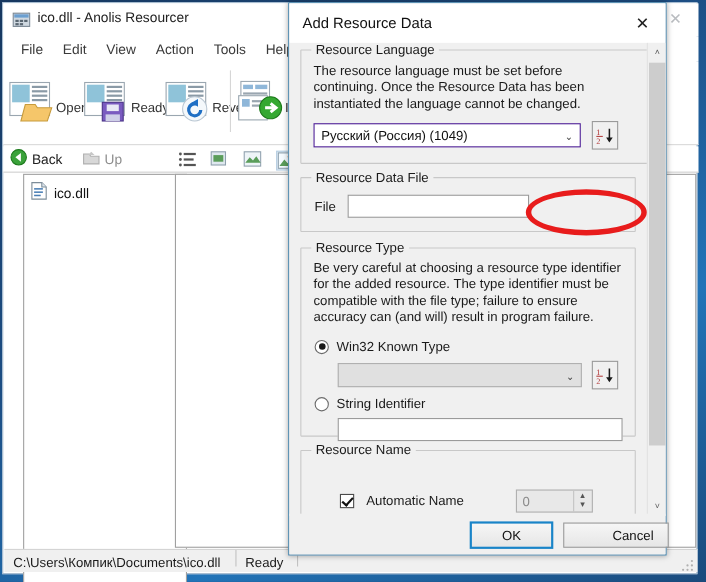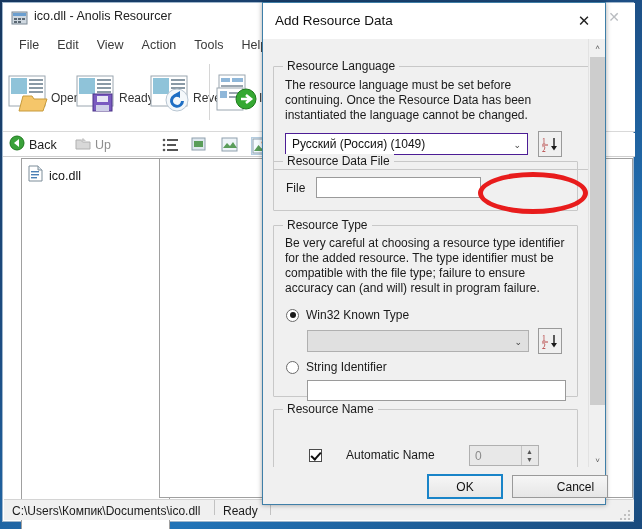--- a/index.html
+++ b/index.html
@@ -199,21 +199,21 @@
   }
   .btn.focus { border: 2px solid #1984c8; }
   .lbl { position: absolute; font-size: 12px; color: #1a1a1a; }
   .radio-row { position: absolute; display: flex; align-items: center; gap: 7px; }
   .radio {
     width: 13px; height: 13px; border-radius: 50%;
     border: 1px solid #6b6b6b; background: #fff;
     display: flex; align-items: center; justify-content: center; flex: none;
   }
   .radio .dot { width: 6px; height: 6px; border-radius: 50%; background: #1a1a1a; }
-  .chk-row { position: absolute; display: flex; align-items: center; gap: 24px; }
+  .chk-row { position: absolute; display: flex; align-items: center; gap: 11px; }
   .chk {
     width: 13px; height: 13px; border: 1px solid #4a4a4a; background: #fff;
     position: relative; flex: none;
   }
   .chk.checked::after {
     content: ""; position: absolute; left: 3px; top: 0px;
     width: 4px; height: 8px; border: solid #111;
     border-width: 0 2px 2px 0; transform: rotate(42deg);
   }
   .spin {
@@ -456,21 +456,21 @@
 
   <div class="dialog">
 
     <div class="dlg-titlebar">
       <span class="dlg-title">Add Resource Data</span>
       <span class="dlg-close">✕</span>
     </div>
 
     <div class="dlg-body">
 
-      <div class="group" style="left:10px; top:6px; width:343px; height:104px;margin-top:21px;">
+      <div class="group" style="left:10px; top:6px; width:343px; height:104px;">
         <span class="group-title">Resource Language</span>
         <span class="gtext" style="left:11px; top:11px; width:285px;">The resource language must be set before continuing. Once the Resource Data has been instantiated the language cannot be changed.</span>
 
         <div class="combo" style="left:11px; top:66px; width:243px;">
           <span class="combo-text">Русский (Россия) (1049)</span>
           <span class="combo-arrow">⌄</span>
         </div>
         <div class="sortbtn" style="left:264px; top:64px;">
           <svg width="17" height="17" viewBox="0 0 17 17">
             <text x="0" y="8" font-size="7.5" fill="#b03030" font-family="Liberation Serif, serif">1</text>

